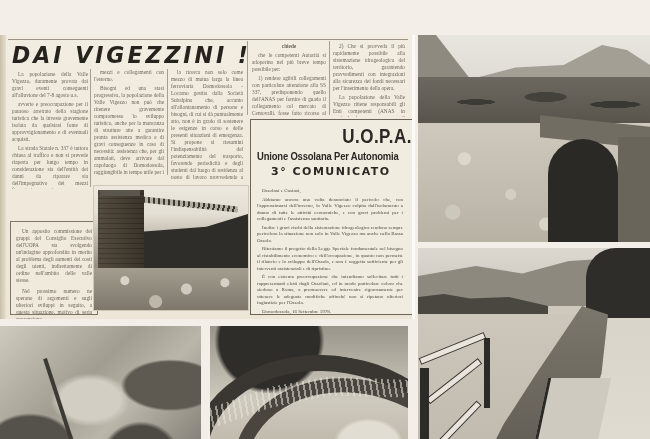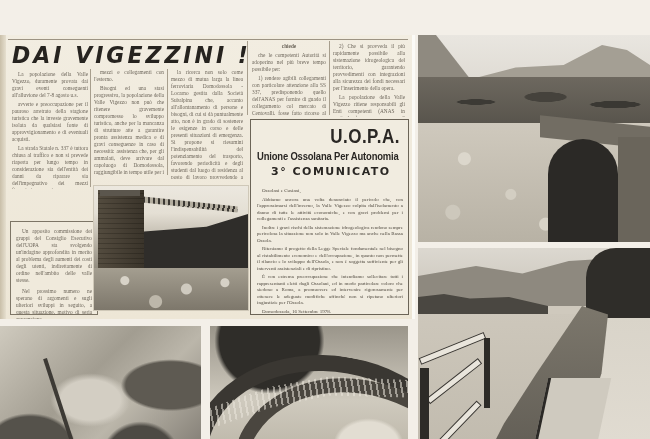--- a/index.html
+++ b/index.html
@@ -74,21 +74,21 @@
       radial-gradient(circle at 20% 30%, #d8d3c8 0 4px, transparent 5px),
       radial-gradient(circle at 60% 50%, #cfcabf 0 5px, transparent 6px),
       radial-gradient(circle at 85% 35%, #d6d1c6 0 4px, transparent 5px),
       radial-gradient(circle at 40% 80%, #bdb7aa 0 6px, transparent 7px),
       linear-gradient(180deg, #a49e90, #7d776b);
   }
 
   
   #uopa-box {
     position: absolute; left: 250px; top: 84px; width: 157px; height: 194px;
-    border: 1px solid #6b6457; background: #f1ece0;
+    border: 1px solid #6b6457; background: #f1ece0; padding-left: 12px;
   }
   .uopa-title {
     position: absolute; right: 8px; top: 7px;
     font-family: "Liberation Sans", sans-serif; font-weight: bold; font-size: 17px;
     color: #2a2724; letter-spacing: 0.5px; transform: scaleY(1.15);
   }
   .uopa-sub {
     position: absolute; left: 6px; top: 30px; width: 146px;
     font-family: "Liberation Sans", sans-serif; font-weight: bold; font-size: 11.5px;
     color: #2a2724; transform: scaleX(0.82); transform-origin: left; white-space: nowrap;

